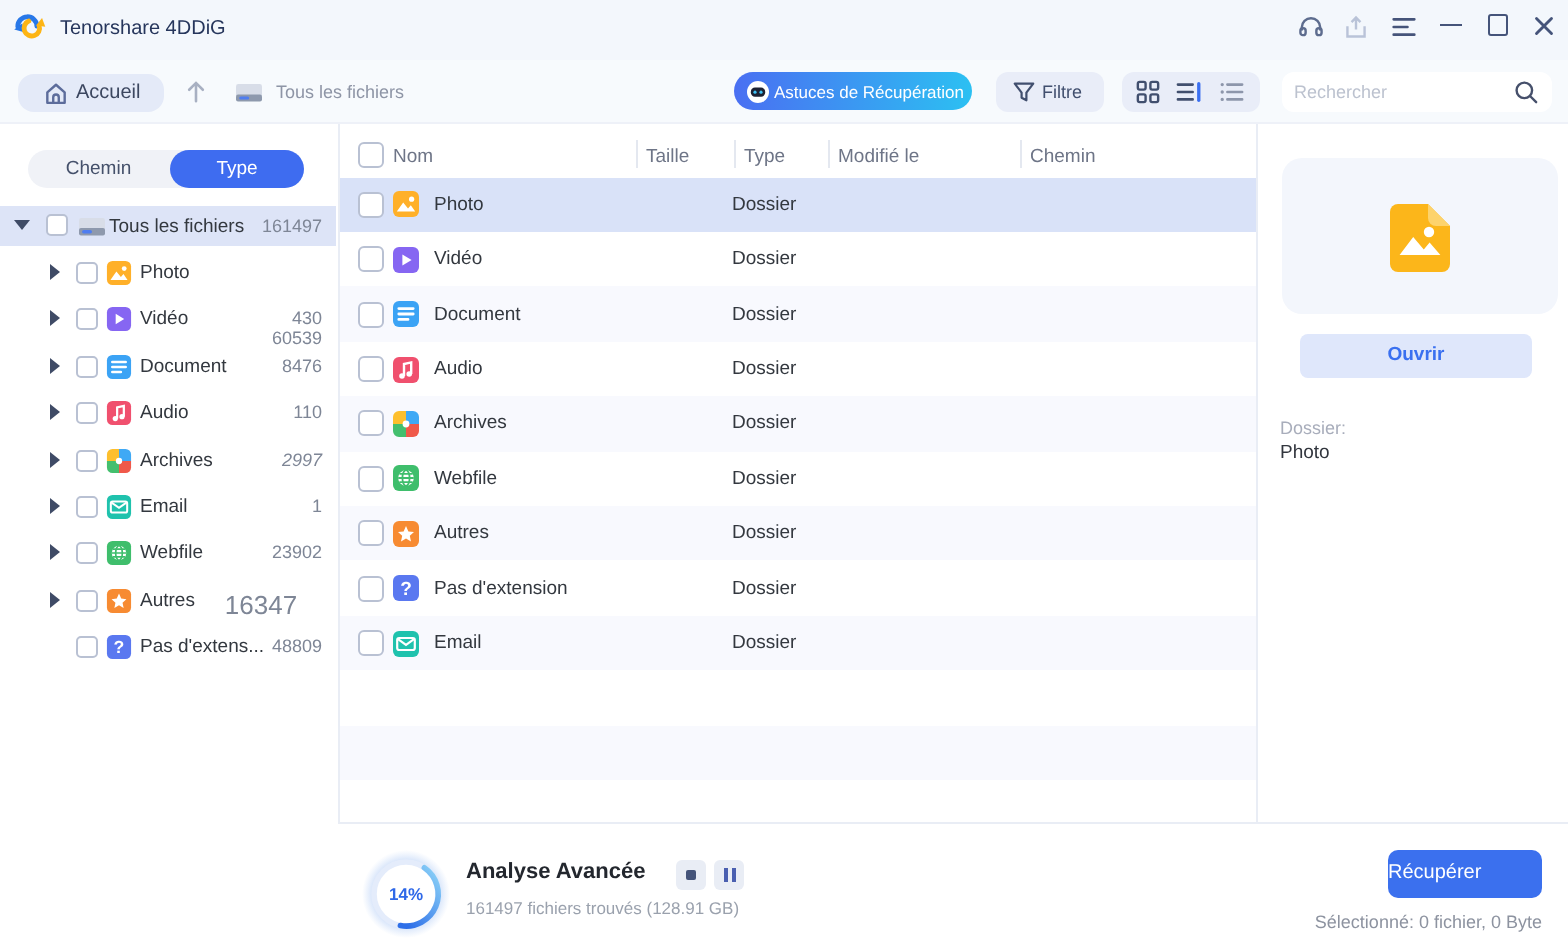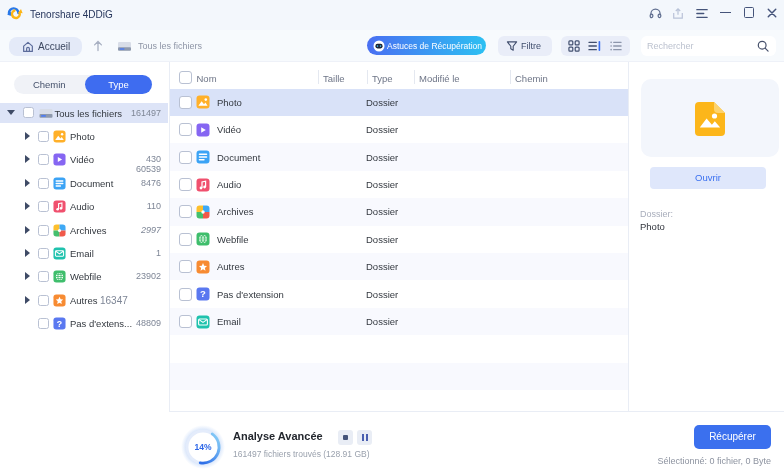--- a/index.html
+++ b/index.html
@@ -225,21 +225,21 @@
     <div class="abs" style="left:100px;top:271.4px;width:61px;text-align:right;font-size:9px;color:#7e8696;">23902</div>
     <div class="abs" style="left:25px;top:295.79999999999995px;width:0;height:0;border-top:4px solid transparent;border-bottom:4px solid transparent;border-left:5.5px solid #3f4b66;"></div>
     <div class="ck" style="left:38px;top:294.79999999999995px;width:11px;height:11px;"></div>
     <div class="abs" style="left:53px;top:293.79999999999995px;">
       <svg width="13" height="13" viewBox="0 0 14 14">
         <rect x="0.5" y="0.5" width="13" height="13" rx="3" fill="#f78b32"></rect>
         <path d="M7 3 L8.2 5.7 L11 6 L8.9 7.9 L9.5 10.8 L7 9.3 L4.5 10.8 L5.1 7.9 L3 6 L5.8 5.7 Z" fill="#fff"></path>
       </svg>
     </div>
     <div class="abs" style="left:70px;top:294.79999999999995px;font-size:9.5px;color:#33383f;">Autres</div>
-    <div class="abs" style="left:100px;top:294.79999999999995px;width:61px;text-align:left;font-size:10px;color:#7e8696;">16347</div>
+    <div class="abs" style="left:100px;top:294.79999999999995px;width:61px;text-align:center;font-size:13px;color:#7e8696;">16347</div>
     <div class="ck" style="left:38px;top:318.2px;width:11px;height:11px;"></div>
     <div class="abs" style="left:53px;top:317.2px;">
       <svg width="13" height="13" viewBox="0 0 14 14">
         <rect x="0.5" y="0.5" width="13" height="13" rx="3" fill="#5a78f0"></rect>
         <text x="7" y="10.4" font-size="9.5" font-family="Liberation Sans" font-weight="bold" fill="#fff" text-anchor="middle">?</text>
       </svg>
     </div>
     <div class="abs" style="left:70px;top:318.2px;font-size:9.5px;color:#33383f;">Pas d'extens...</div>
     <div class="abs" style="left:100px;top:318.2px;width:61px;text-align:right;font-size:9px;color:#7e8696;">48809</div>
   </div>
@@ -361,21 +361,21 @@
 <div class="abs" style="left:641px;top:79px;width:138px;height:78px;background:#f3f6fc;border-radius:10px;"></div>
 <div class="abs" style="left:694.5px;top:101.5px;" id="bigicon">
 <svg width="30" height="34" viewBox="0 0 30 34">
   <path d="M4 0 H19 L30 11 V30 a4 4 0 0 1 -4 4 H4 a4 4 0 0 1 -4 -4 V4 a4 4 0 0 1 4 -4 Z" fill="#fcb61a"></path>
   <path d="M19 0 L30 11 H23 a4 4 0 0 1 -4 -4 Z" fill="#fdd36c"></path>
   <circle cx="19.5" cy="14" r="2.6" fill="#fff"></circle>
   <path d="M4.8 25.5 L11.6 16.5 L16.9 22.7 L19.8 19.3 L25.2 25.5 Z" fill="#fff"></path>
 </svg>
 </div>
 <div class="abs" style="left:650px;top:166.5px;width:116px;height:22.5px;background:#dfe7fb;border-radius:4px;"></div>
-<div class="abs" style="left:650px;top:172px;width:116px;text-align:center;font-size:9.5px;color:#3a70f0;">Ouvrir</div>
+<div class="abs" style="left:650px;top:172px;width:116px;text-align:center;font-size:9.5px;color:#3a70f0;font-weight:bold;">Ouvrir</div>
 <div class="abs" style="left:640px;top:209px;font-size:9px;color:#a8adbb;">Dossier:</div>
 <div class="abs" style="left:640px;top:221px;font-size:9.5px;color:#32363e;">Photo</div>
 
 <div class="abs" style="left:169px;top:411px;width:615px;height:1px;background:#e9edf5;"></div>
 
 <div class="abs" style="left:181px;top:425px;">
 <svg width="44" height="44" viewBox="0 0 44 44">
   <defs>
   <radialGradient id="glow">
     <stop offset="60%" stop-color="rgba(214,228,250,0)"></stop>
@@ -396,14 +396,14 @@
 
 <div class="abs" style="left:233px;top:430px;font-size:11px;font-weight:bold;color:#23272e;">Analyse Avancée</div>
 <div class="abs" style="left:338px;top:430px;width:15px;height:15px;background:#e9edf5;border-radius:3px;"></div>
 <div class="abs" style="left:343px;top:435px;width:5px;height:5px;background:#45547a;border-radius:1px;"></div>
 <div class="abs" style="left:357px;top:430px;width:15px;height:15px;background:#e9edf5;border-radius:3px;"></div>
 <div class="abs" style="left:362px;top:434px;width:2px;height:7px;background:#4a5fb0;"></div>
 <div class="abs" style="left:366px;top:434px;width:2px;height:7px;background:#4a5fb0;"></div>
 <div class="abs" style="left:233px;top:448.5px;font-size:8.5px;color:#9aa1ad;">161497 fichiers trouvés (128.91 GB)</div>
 
 <div class="abs" style="left:694px;top:424.5px;width:77px;height:24px;background:#3b70ee;border-radius:5px;"></div>
-<div class="abs" style="left:694px;top:431px;width:77px;text-align:center;font-size:10px;color:#fff;">Récupérer</div>
+<div class="abs" style="left:694px;top:431px;width:77px;font-size:10px;color:#fff;">Récupérer</div>
 <div class="abs" style="left:600px;top:455.5px;width:171px;text-align:right;font-size:9px;color:#8d93a0;">Sélectionné: 0 fichier, 0 Byte</div>
 
 </body></html>

